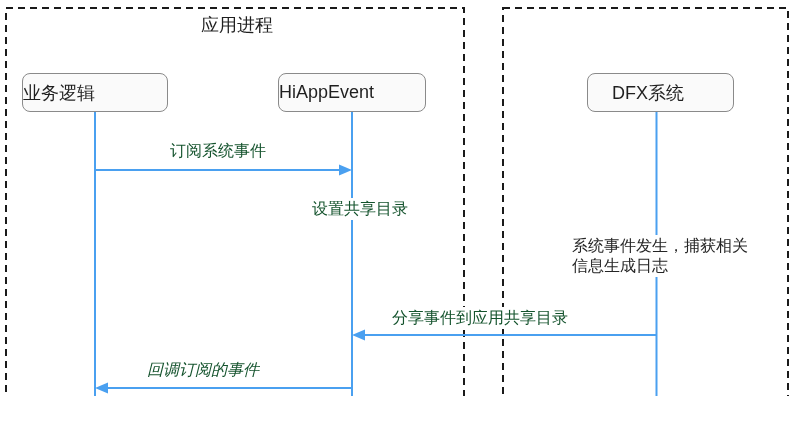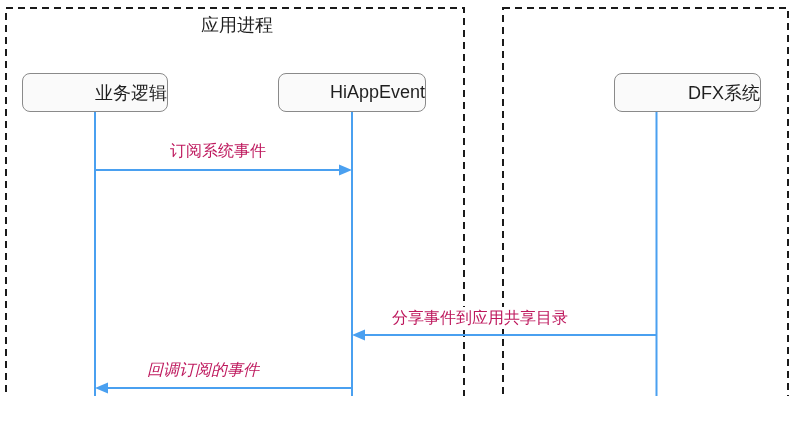--- a/index.html
+++ b/index.html
@@ -12,29 +12,29 @@
     overflow:hidden;
   }
   svg.layer{position:absolute;left:0;top:0;width:797px;height:444px;}
   .frame-title{
     position:absolute;top:13px;transform:translateX(-50%);
     font-size:18px;color:#1f1f1f;white-space:nowrap;background:#ffffff;padding:0 4px;
   }
   .actor{
     position:absolute;top:73px;height:39px;box-sizing:border-box;
     border:1.5px solid #8a8a8a;border-radius:8px;background:#fafafa;
-    display:flex;align-items:center;justify-content:flex-end;
+    display:flex;align-items:center;justify-content:flex-start;
     font-size:18px;color:#1f1f1f;white-space:nowrap;
   }
   .actor-business{left:22px;width:146px;}
-  .actor-hiapp{left:278px;width:148px;padding-left:28px;}
-  .actor-dfx{left:614px;width:147px;}
+  .actor-hiapp{left:278px;width:148px;}
+  .actor-dfx{left:587px;width:147px;padding-left:24px;}
   .msg-label{
     position:absolute;transform:translate(-50%,-50%);
-    font-size:16px;color:#be185d;background:#ffffff;
+    font-size:16px;color:#14532d;background:#ffffff;
     padding:2px 3px;white-space:nowrap;line-height:18px;
   }
   .note-label{
     position:absolute;font-size:16px;color:#252525;background:#ffffff;
     line-height:20px;white-space:pre-line;padding:1px 2px;text-align:left;
   }
   .lbl-subscribe{left:218px;top:151px;}
   .lbl-setdir{left:360px;top:209px;}
   .lbl-dfxnote{left:570px;top:235px;}
   .lbl-share{left:480px;top:318px;text-align:right;}
@@ -71,19 +71,22 @@
   </div>
   <div class="actor actor-hiapp">
     <span>HiAppEvent</span>
   </div>
   <div class="actor actor-dfx">
     <span>DFX系统</span>
   </div>
 
   <div class="msg-label lbl-subscribe">订阅系统事件</div>
 
+  <div class="msg-label lbl-setdir">设置共享目录</div>
 
+  <div class="note-label lbl-dfxnote">系统事件发生，捕获相关
+信息生成日志</div>
 
   <div class="msg-label lbl-share">分享事件到应用共享目录</div>
 
   <div class="msg-label lbl-callback">回调订阅的事件</div>
 
 </div>
 
 </body></html>

